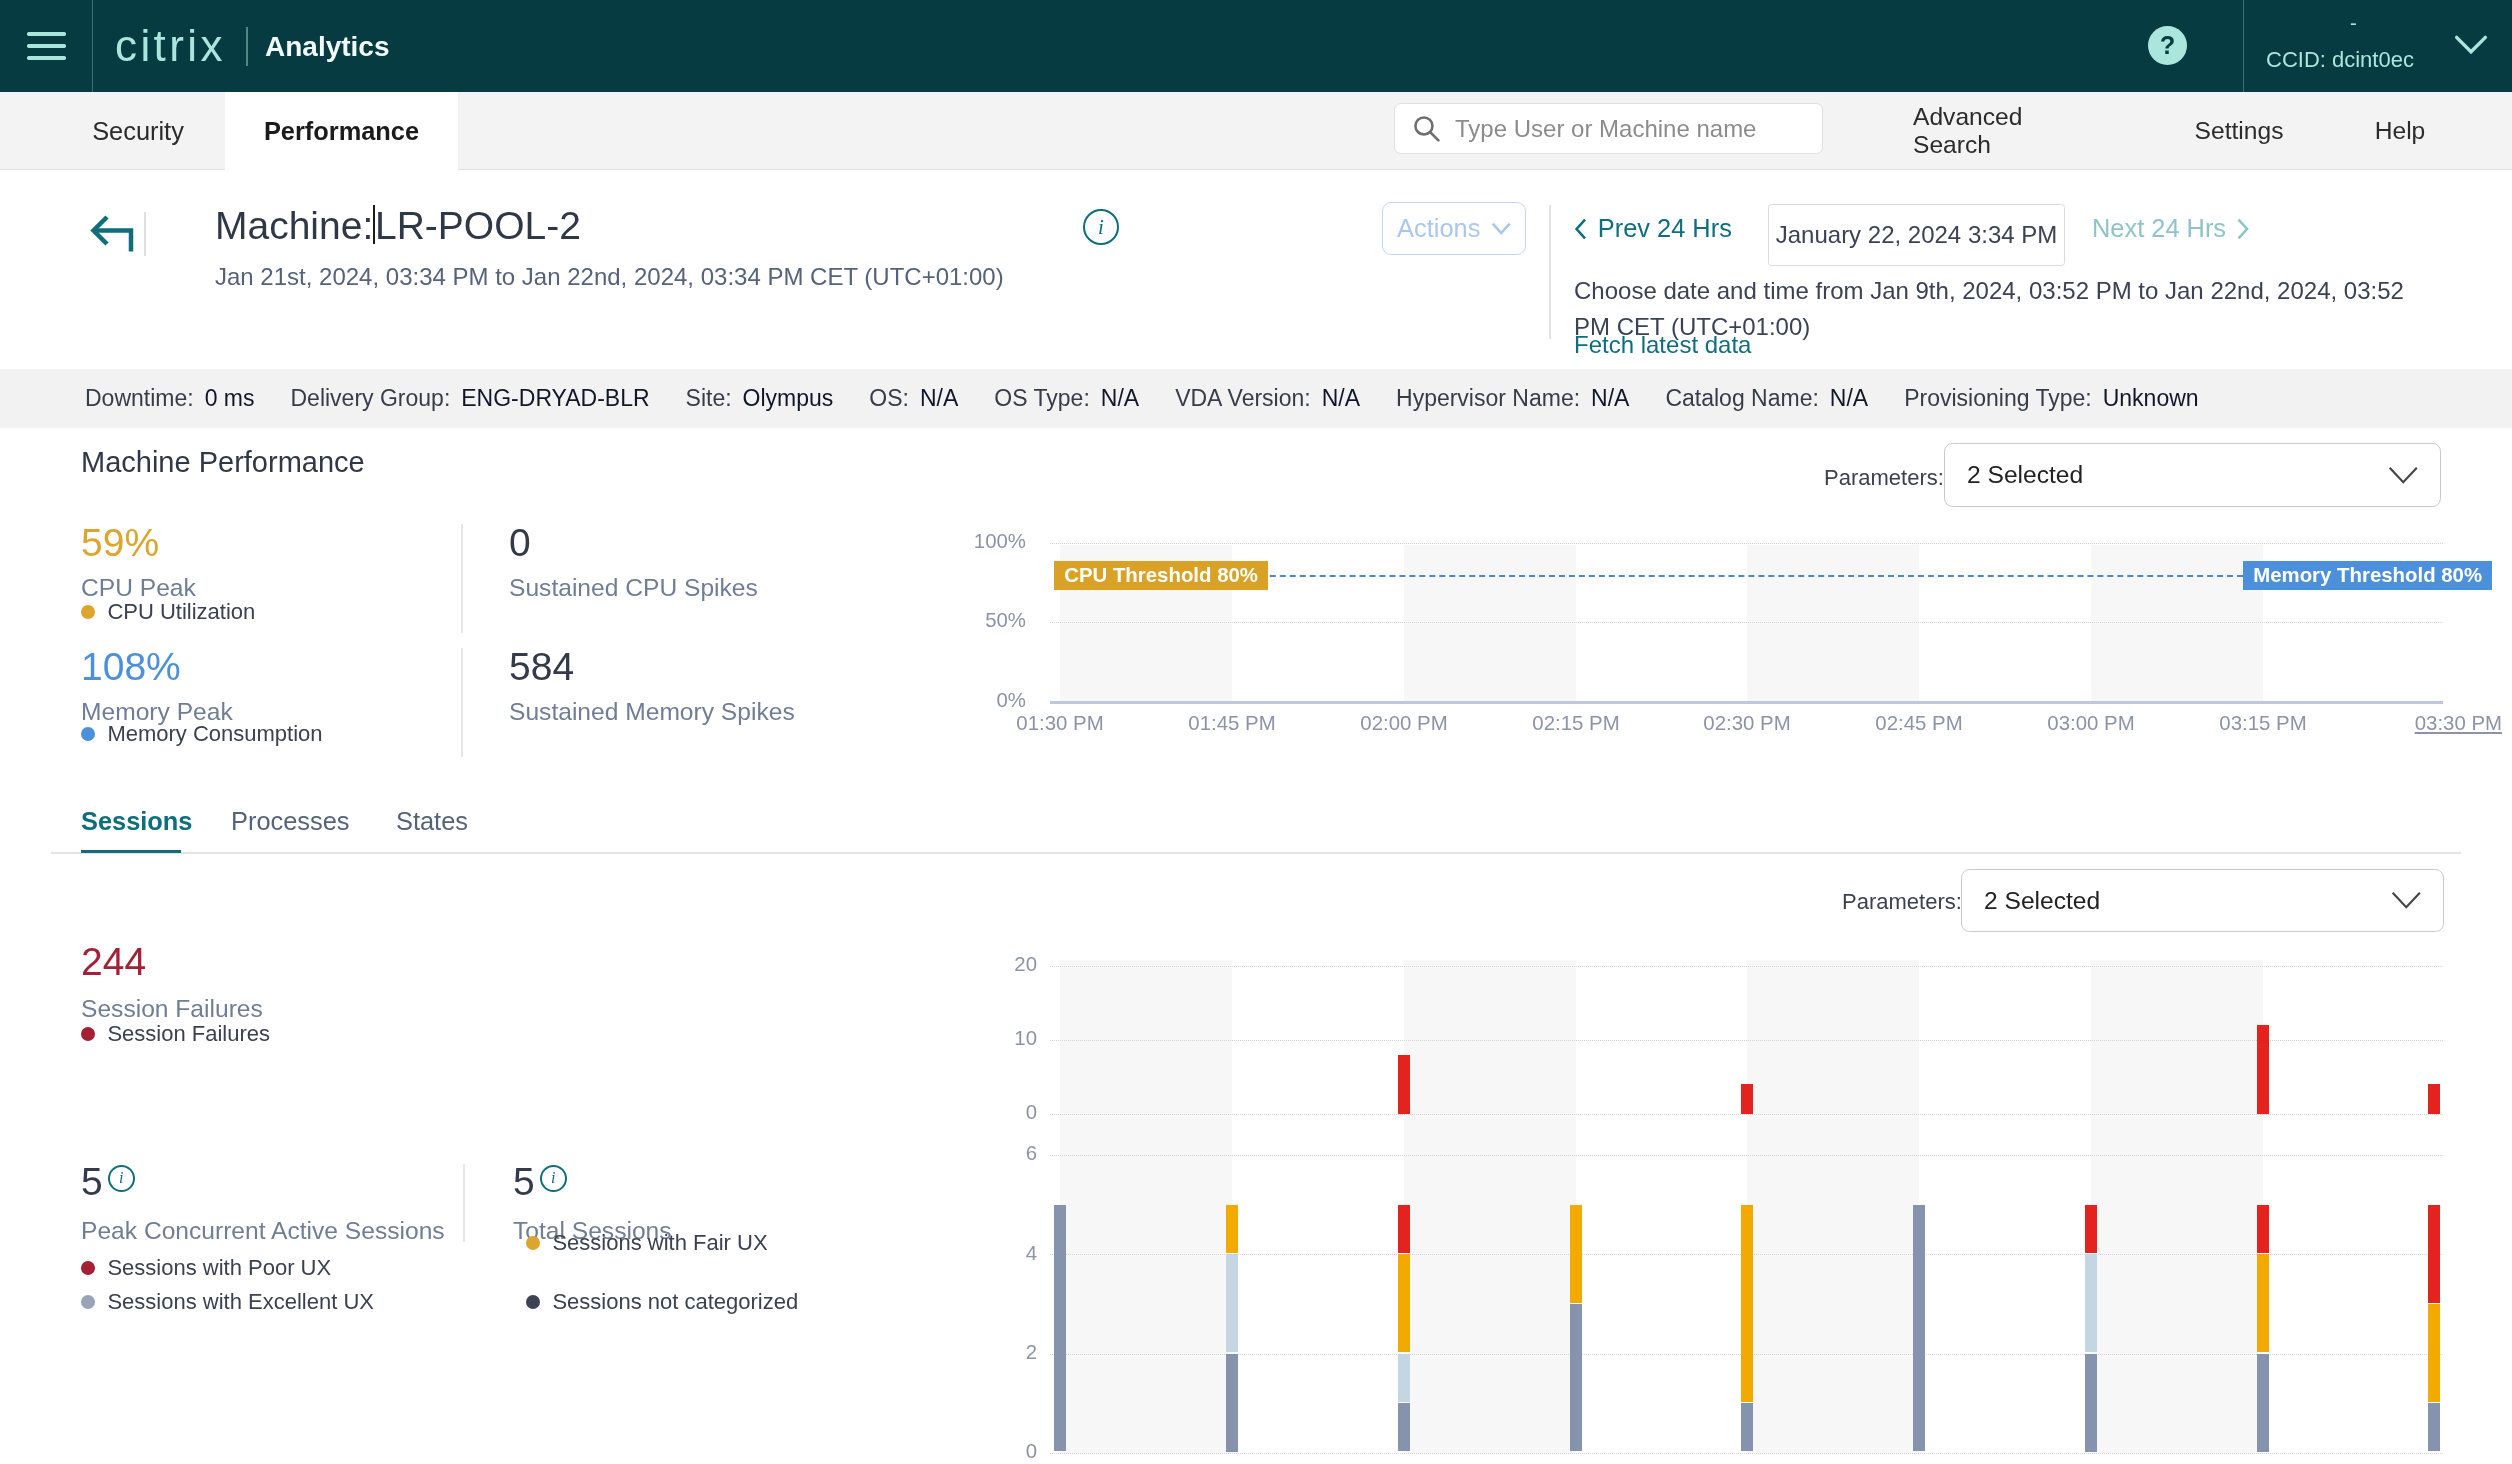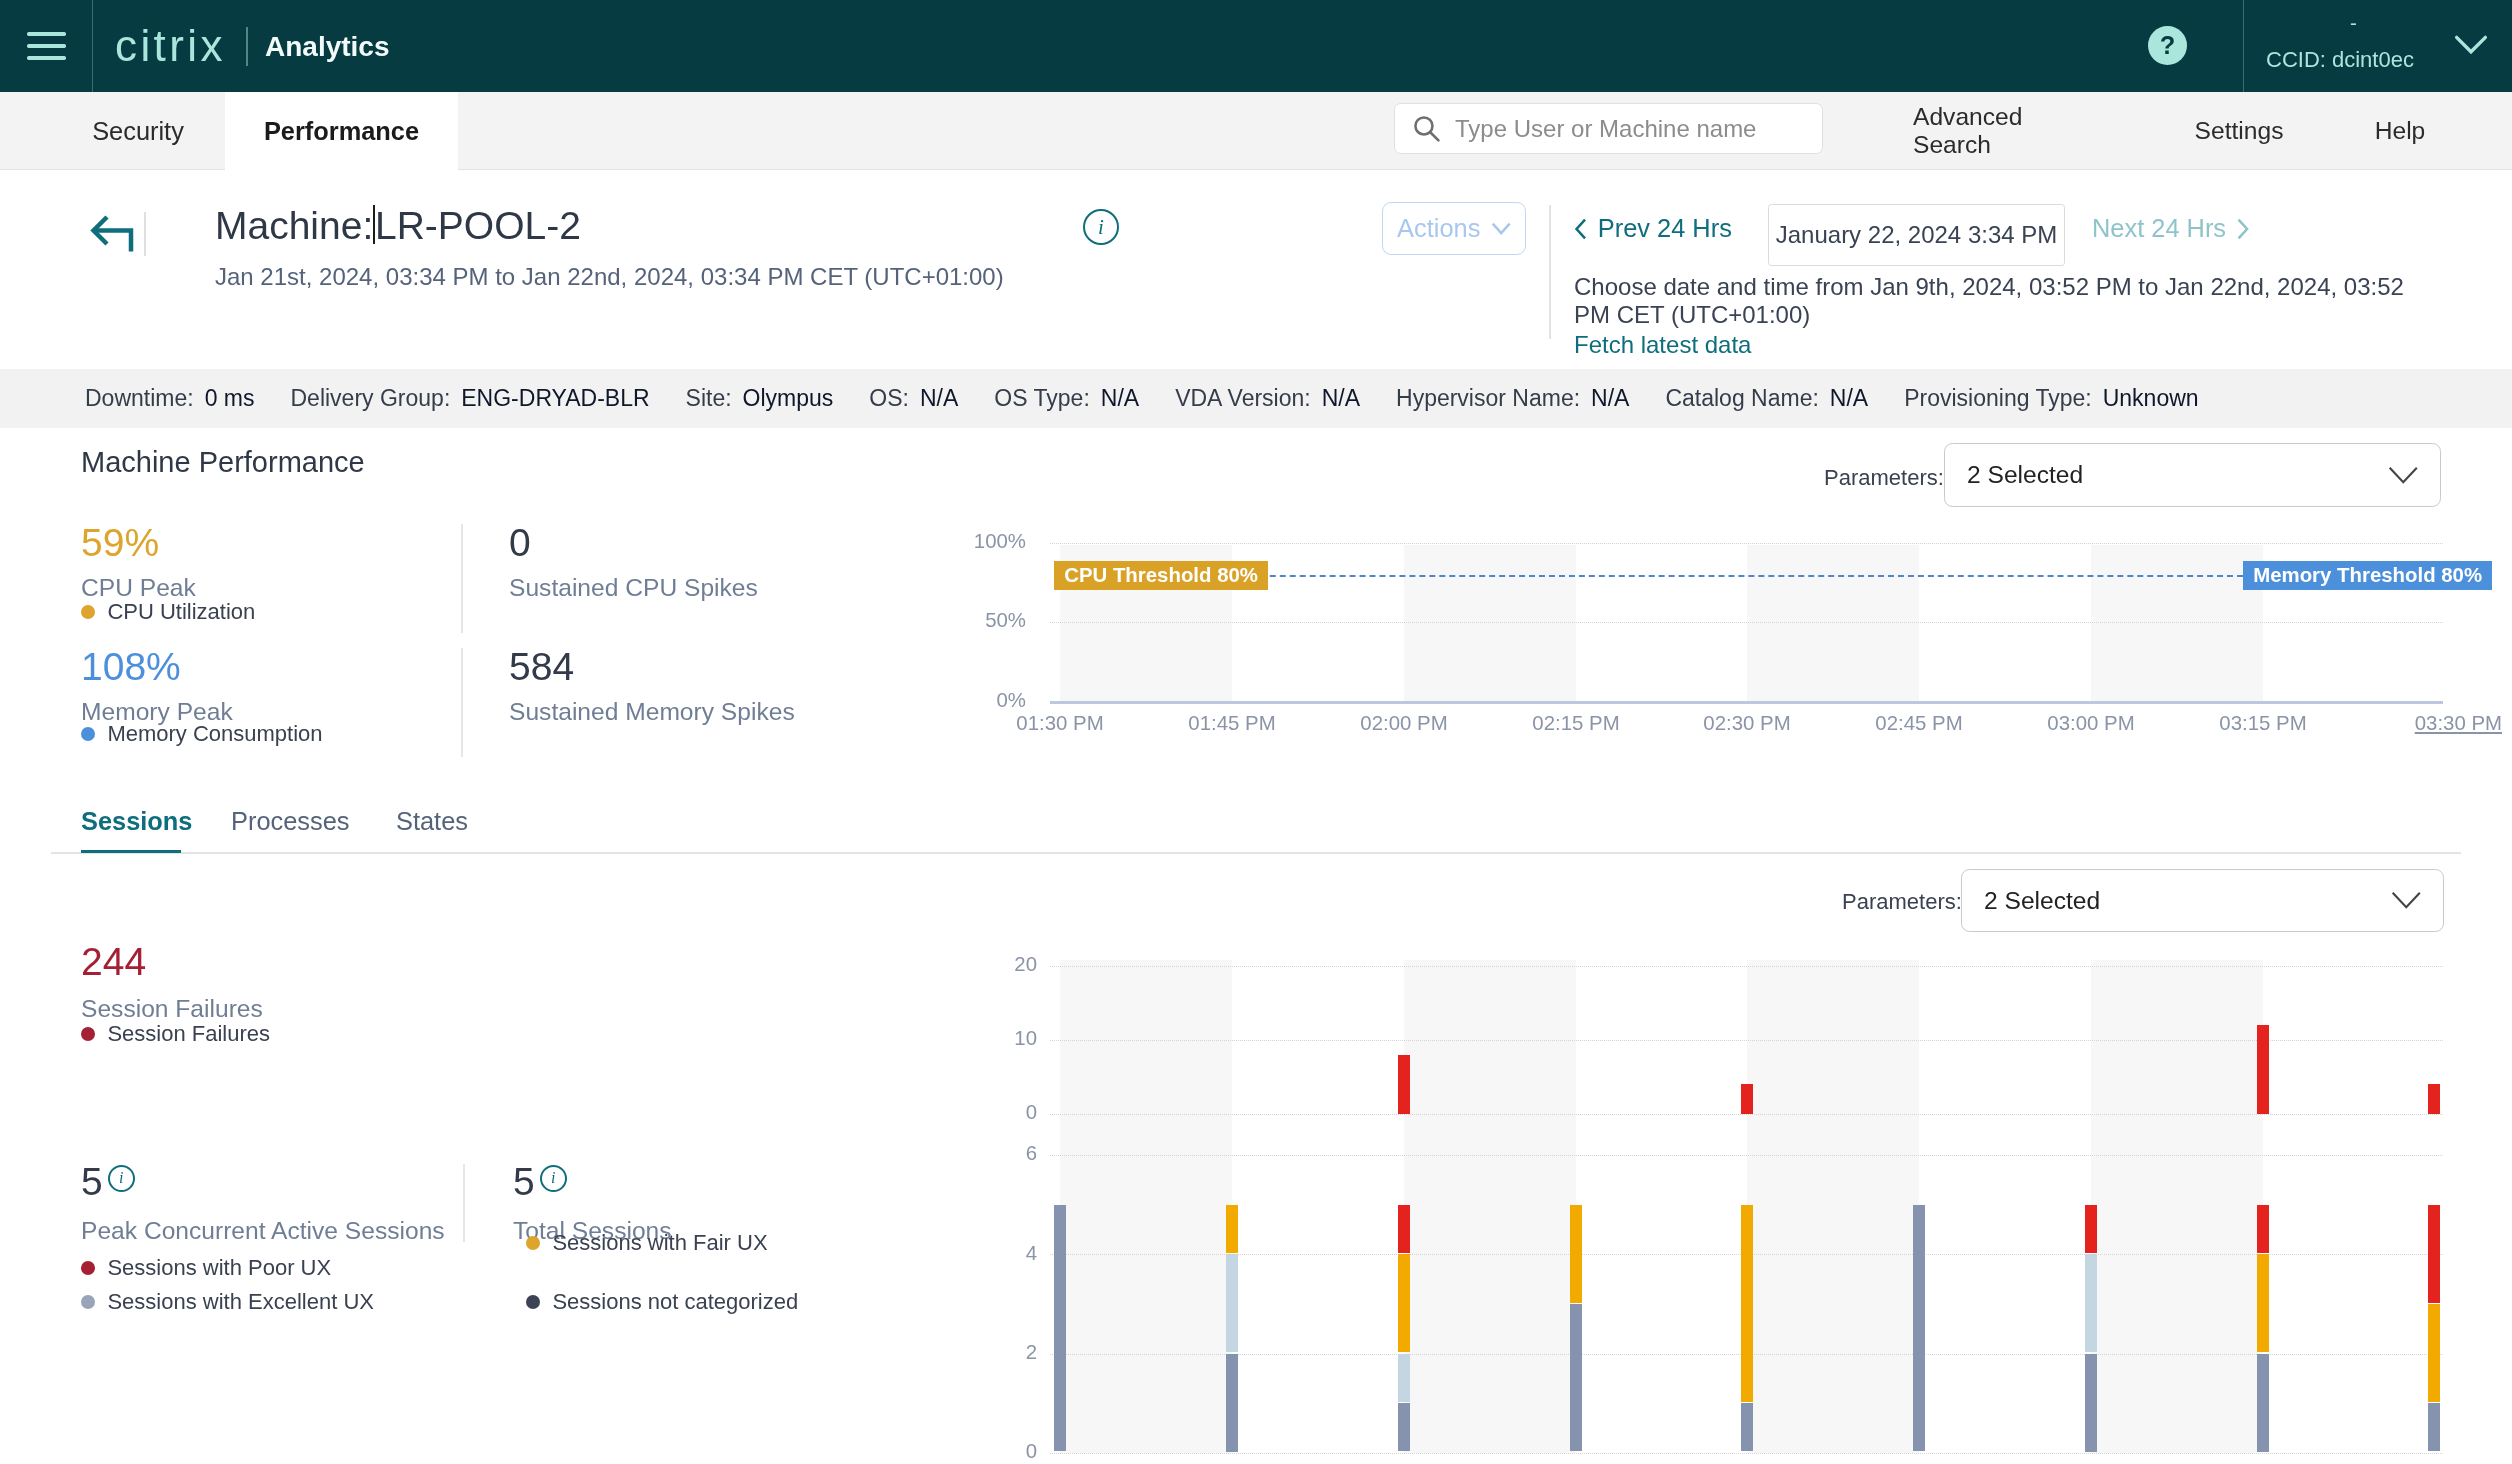--- a/index.html
+++ b/index.html
@@ -38,21 +38,21 @@
   .subtitle{left:215px;top:263px;font-size:24px;color:#55637A;}
   .info-btn{left:1083px;top:209px;width:36px;height:36px;border-radius:50%;border:2.5px solid var(--teal_link);box-sizing:border-box;
             display:flex;align-items:center;justify-content:center;color:var(--teal_link);font-size:21px;font-family:"Liberation Serif",serif;font-style:italic;cursor:pointer;}
   .actions-btn{left:1382px;top:202px;width:144px;height:53px;border:1.7px solid var(--actions_border);border-radius:9px;box-sizing:border-box;
                display:flex;align-items:center;justify-content:center;gap:10.2px;font-size:25.4px;color:var(--actions_text);cursor:default;}
   .hdr-vdiv{left:1549px;top:205px;width:1.7px;height:134px;background:#E3E3E3;}
   .prev-link{left:1574px;top:214px;display:flex;align-items:center;gap:10.2px;font-size:25.4px;color:var(--teal_link);cursor:pointer;}
   .date-box{left:1768px;top:204px;width:297px;height:62px;border:1.7px solid #DBDBDB;border-radius:3.4px;box-sizing:border-box;
             display:flex;align-items:center;justify-content:center;font-size:24px;color:#3A4354;cursor:pointer;}
   .next-link{left:2092px;top:214px;display:flex;align-items:center;gap:10.2px;font-size:25.4px;color:var(--teal_disabled);cursor:default;}
-  .choose-hint{left:1574px;top:273px;width:840px;font-size:24px;line-height:28px;color:#3A4354;}
+  .choose-hint{left:1574px;top:273px;width:840px;font-size:24px;line-height:36px;color:#3A4354;}
   .fetch-link{left:1574px;top:331px;font-size:24px;color:var(--teal_link);cursor:pointer;}
   
   .strip{left:0;top:369px;width:2512px;height:59px;background:var(--strip_bg);display:flex;align-items:center;padding-left:85px;gap:36px;box-sizing:border-box;}
   .strip-item{display:flex;gap:11px;font-size:23px;white-space:nowrap;}
   .strip-label{color:#353C4A;}
   .strip-value{color:#0f172a;}
   
   .mp-title{left:81px;top:446px;font-size:29px;color:#2F3847;}
   .param-label{font-size:22px;color:#3A4150;}
   .param-box{height:64px;border:1.7px solid #C9C9C9;border-radius:8.5px;box-sizing:border-box;background:#fff;

